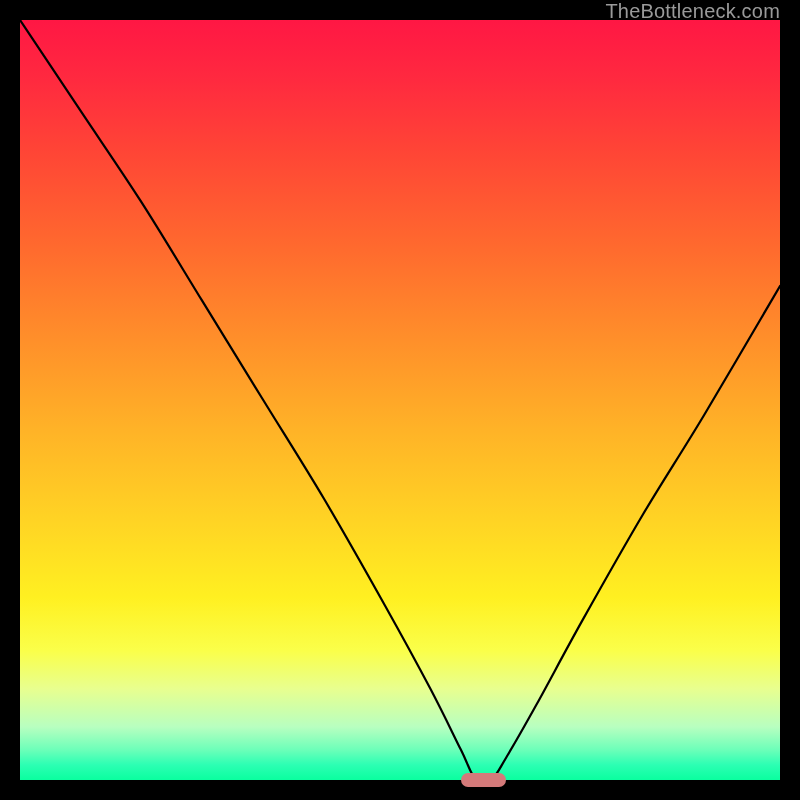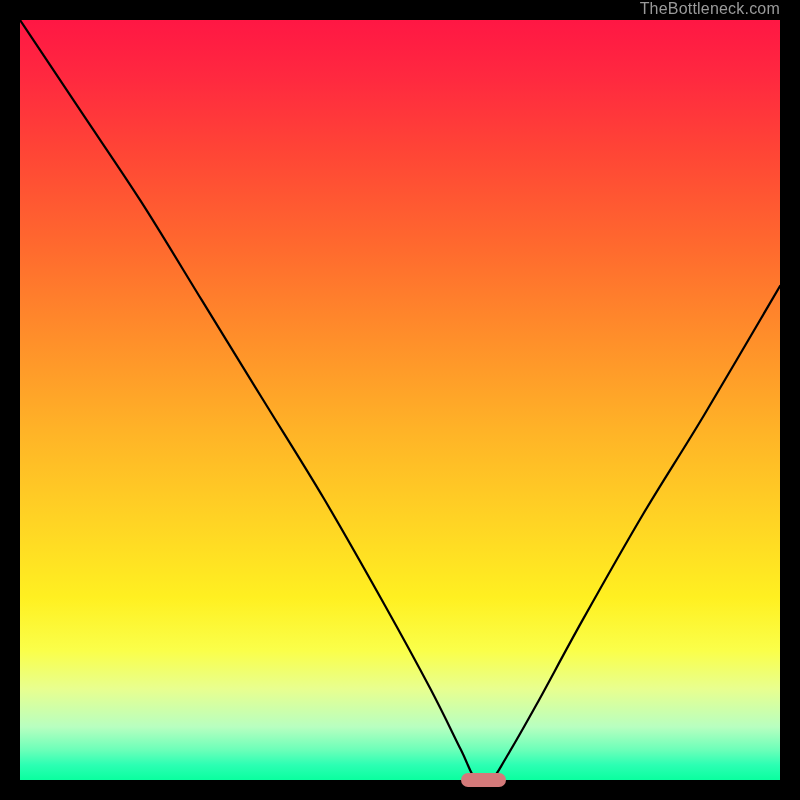--- a/index.html
+++ b/index.html
@@ -53,21 +53,21 @@
     position: absolute;
     height: 14px;
     border-radius: 7px;
     background: #d47a7a;
   }
   .watermark {
     position: absolute;
     top: 0px;
     right: 20px;
     color: #9a9a9a;
-    font-size: 16px;
+    font-size: 20px;
     font-weight: 400;
     letter-spacing: 0.2px;
     user-select: none;
   }
 </style>
 </head>
 <body>
 
 <div class="frame">
 

